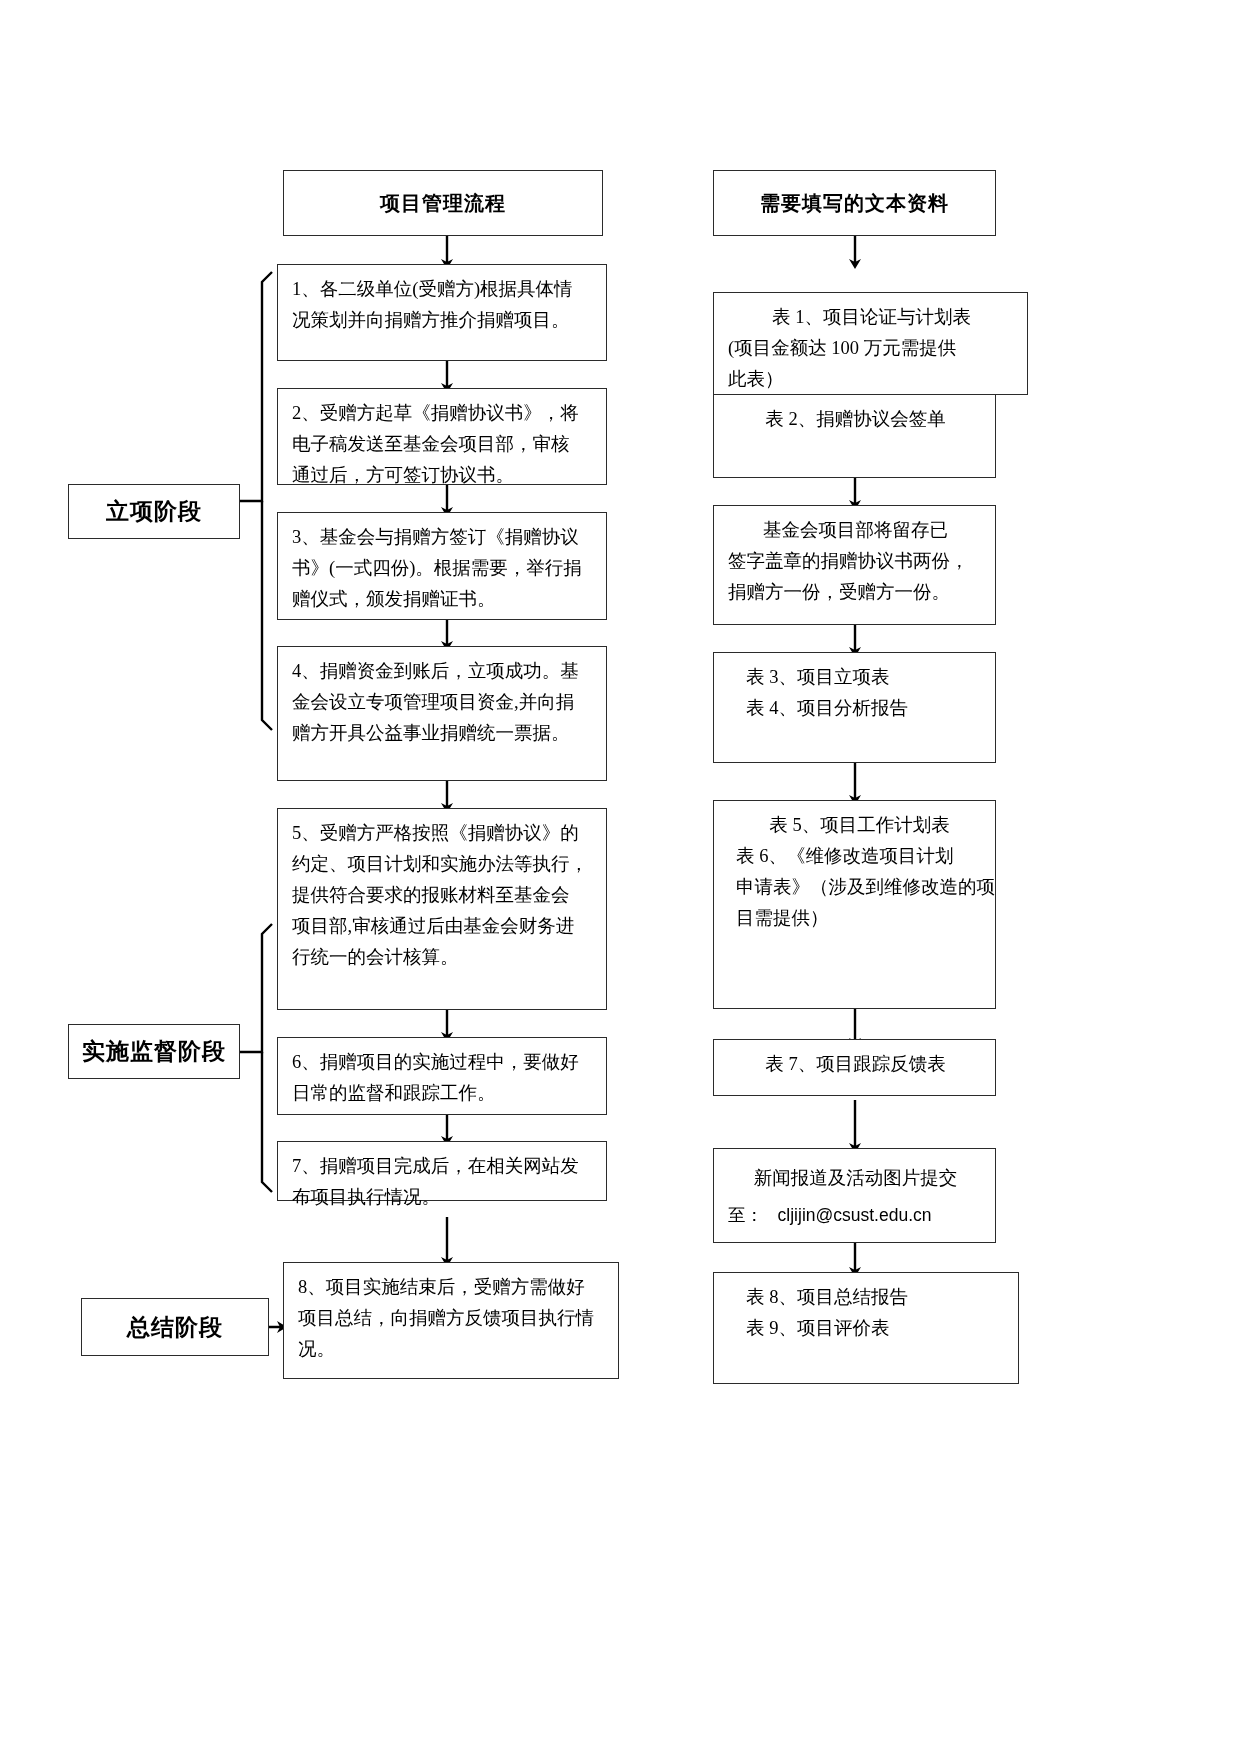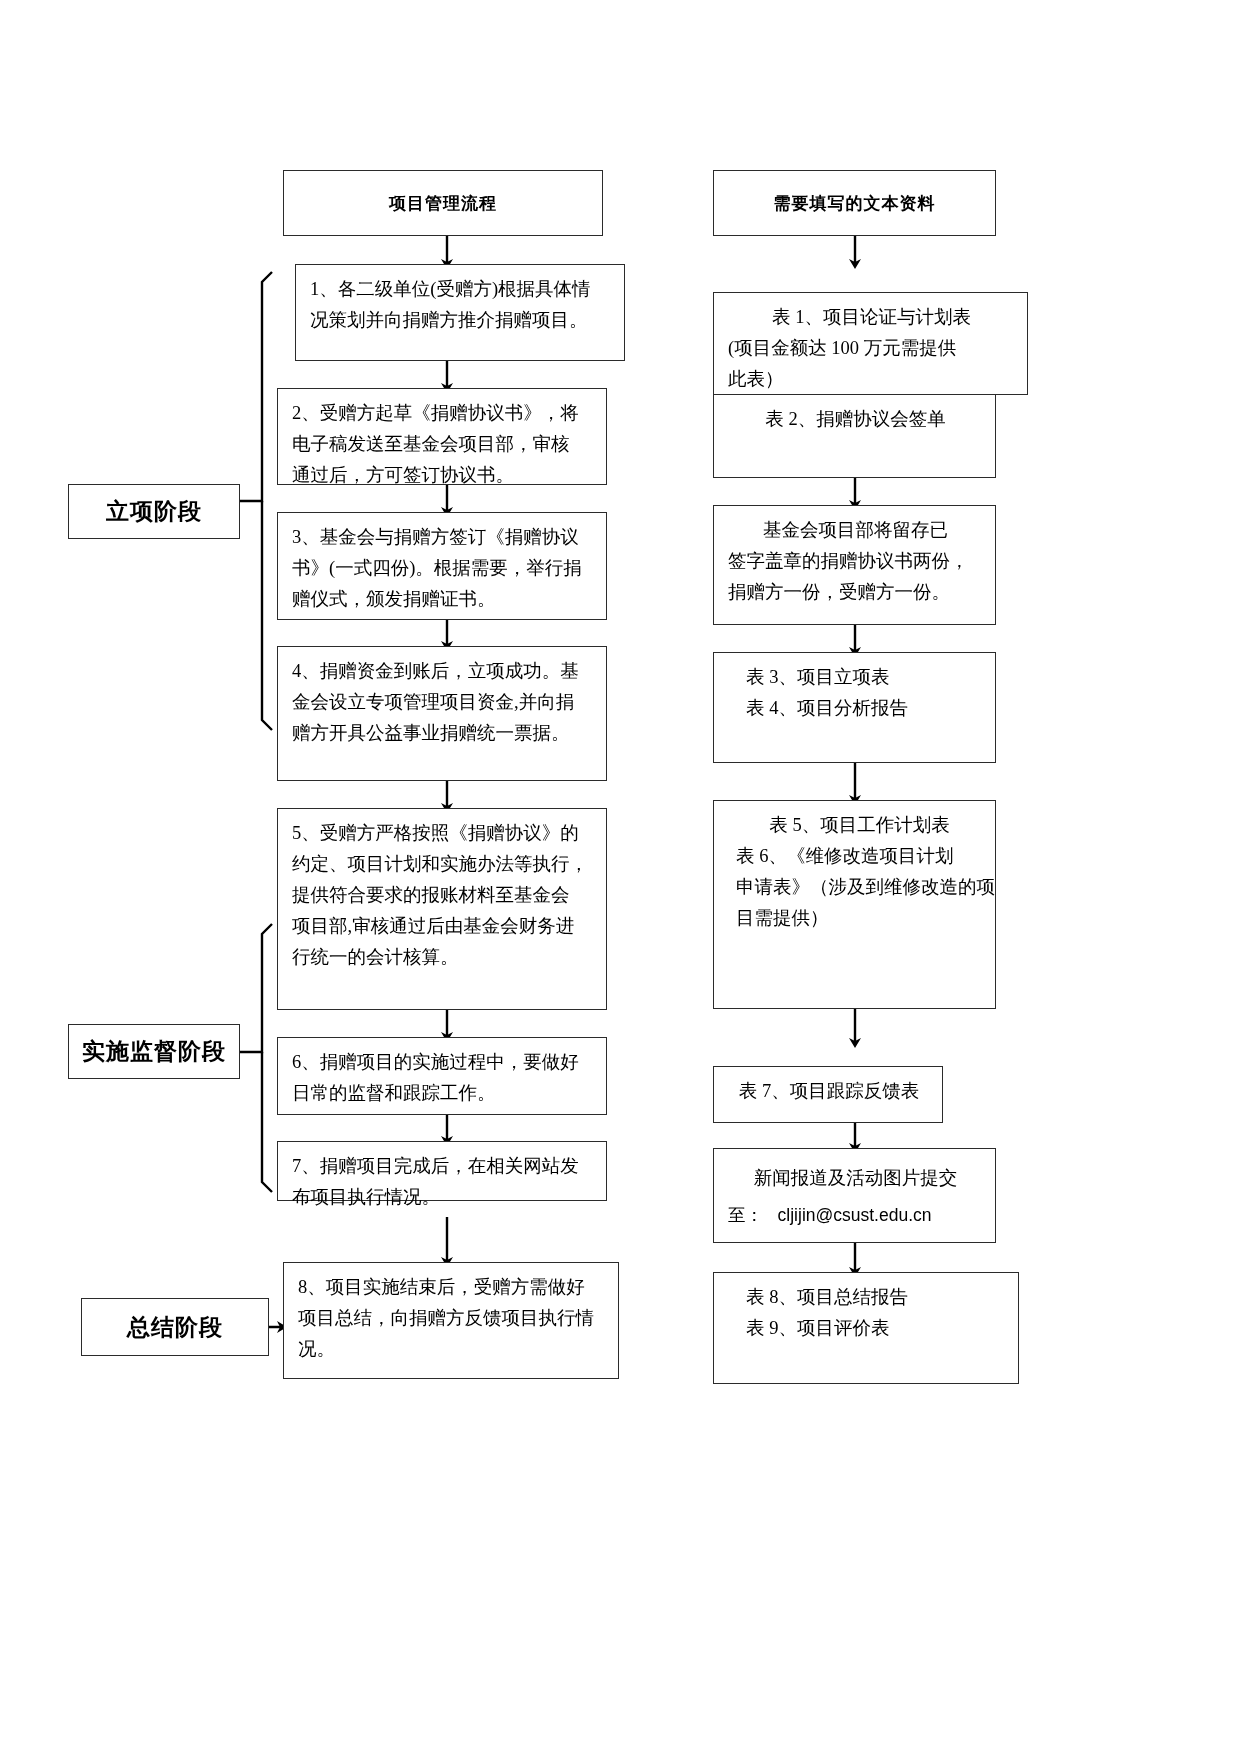--- a/index.html
+++ b/index.html
@@ -30,21 +30,21 @@
     flex-direction: column;
     justify-content: flex-start;
     padding: 9px 12px 8px 14px;
   }
   .title-box {
     align-items: center;
     justify-content: center;
     padding: 0;
   }
   .title-text {
-    font-size: 17px;
+    font-size: 20px;
     font-weight: bold;
     letter-spacing: 1px;
     font-family: Liberation Sans, sans-serif;
   }
   .stage-box {
     align-items: center;
     justify-content: center;
     padding: 0;
   }
   .stage-text {
@@ -118,21 +118,21 @@
 
     <g stroke="#000" stroke-width="2.4" fill="none" marker-end="url(#ah)">
       <line x1="246" y1="1327" x2="282" y2="1327"></line>
     </g>
   </svg>
 
   <div class="box title-box" style="left:283px; top:170px; width:320px; height:66px;">
     <span class="title-text">项目管理流程</span>
   </div>
 
-  <div class="box" style="left:295px; top:264px; width:330px; height:97px;">
+  <div class="box" style="left:277px; top:264px; width:330px; height:97px;">
     <span class="line">1、各二级单位(受赠方)根据具体情</span>
     <span class="line">况策划并向捐赠方推介捐赠项目。</span>
   </div>
 
   <div class="box" style="left:277px; top:388px; width:330px; height:97px;">
     <span class="line">2、受赠方起草《捐赠协议书》，将</span>
     <span class="line">电子稿发送至基金会项目部，审核</span>
     <span class="line">通过后，方可签订协议书。</span>
   </div>
 
@@ -209,21 +209,21 @@
     <span class="line">表 4、项目分析报告</span>
   </div>
 
   <div class="box" style="left:713px; top:800px; width:283px; height:209px; padding-left:22px;">
     <span class="line ctr">表 5、项目工作计划表</span>
     <span class="line">表 6、《维修改造项目计划</span>
     <span class="line">申请表》（涉及到维修改造的项</span>
     <span class="line">目需提供）</span>
   </div>
 
-  <div class="box" style="left:713px; top:1066px; width:230px; height:57px;">
+  <div class="box" style="left:713px; top:1039px; width:283px; height:57px;">
     <span class="line ctr">表 7、项目跟踪反馈表</span>
   </div>
 
   <div class="box" style="left:713px; top:1148px; width:283px; height:95px; padding-top:14px;">
     <span class="line ctr">新闻报道及活动图片提交</span>
     <span class="line mono-mail" style="line-height:42px;">至：   cljijin@csust.edu.cn</span>
   </div>
 
   <div class="box" style="left:713px; top:1272px; width:306px; height:112px; padding-left:32px;">
     <span class="line">表 8、项目总结报告</span>

